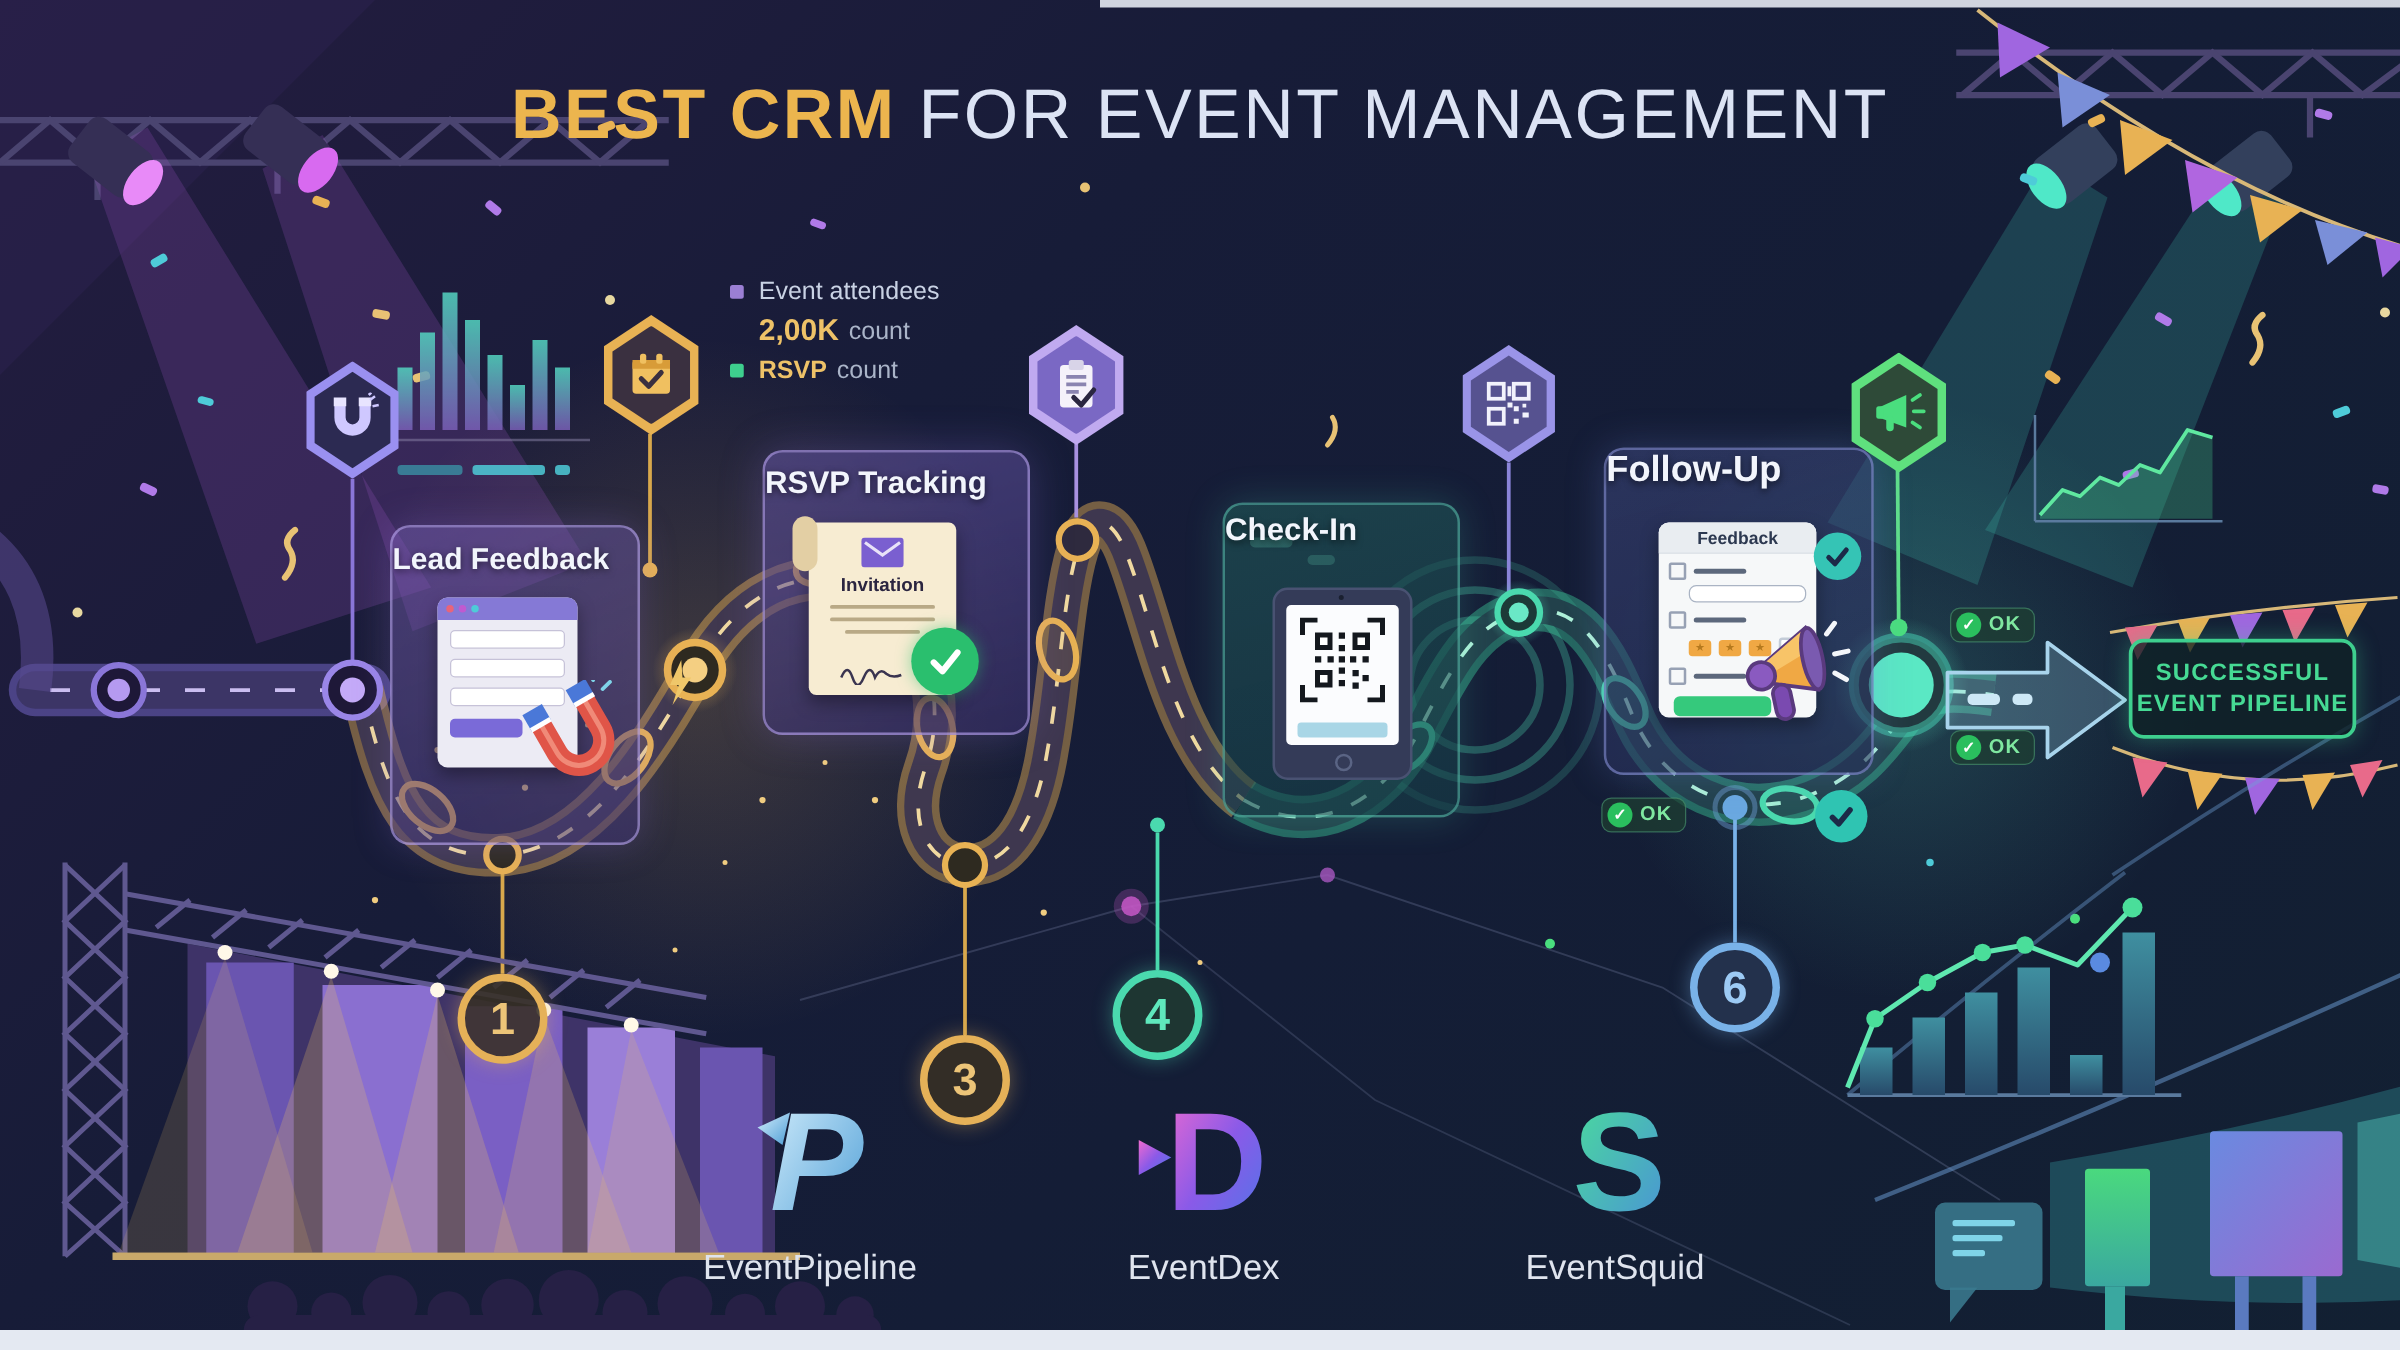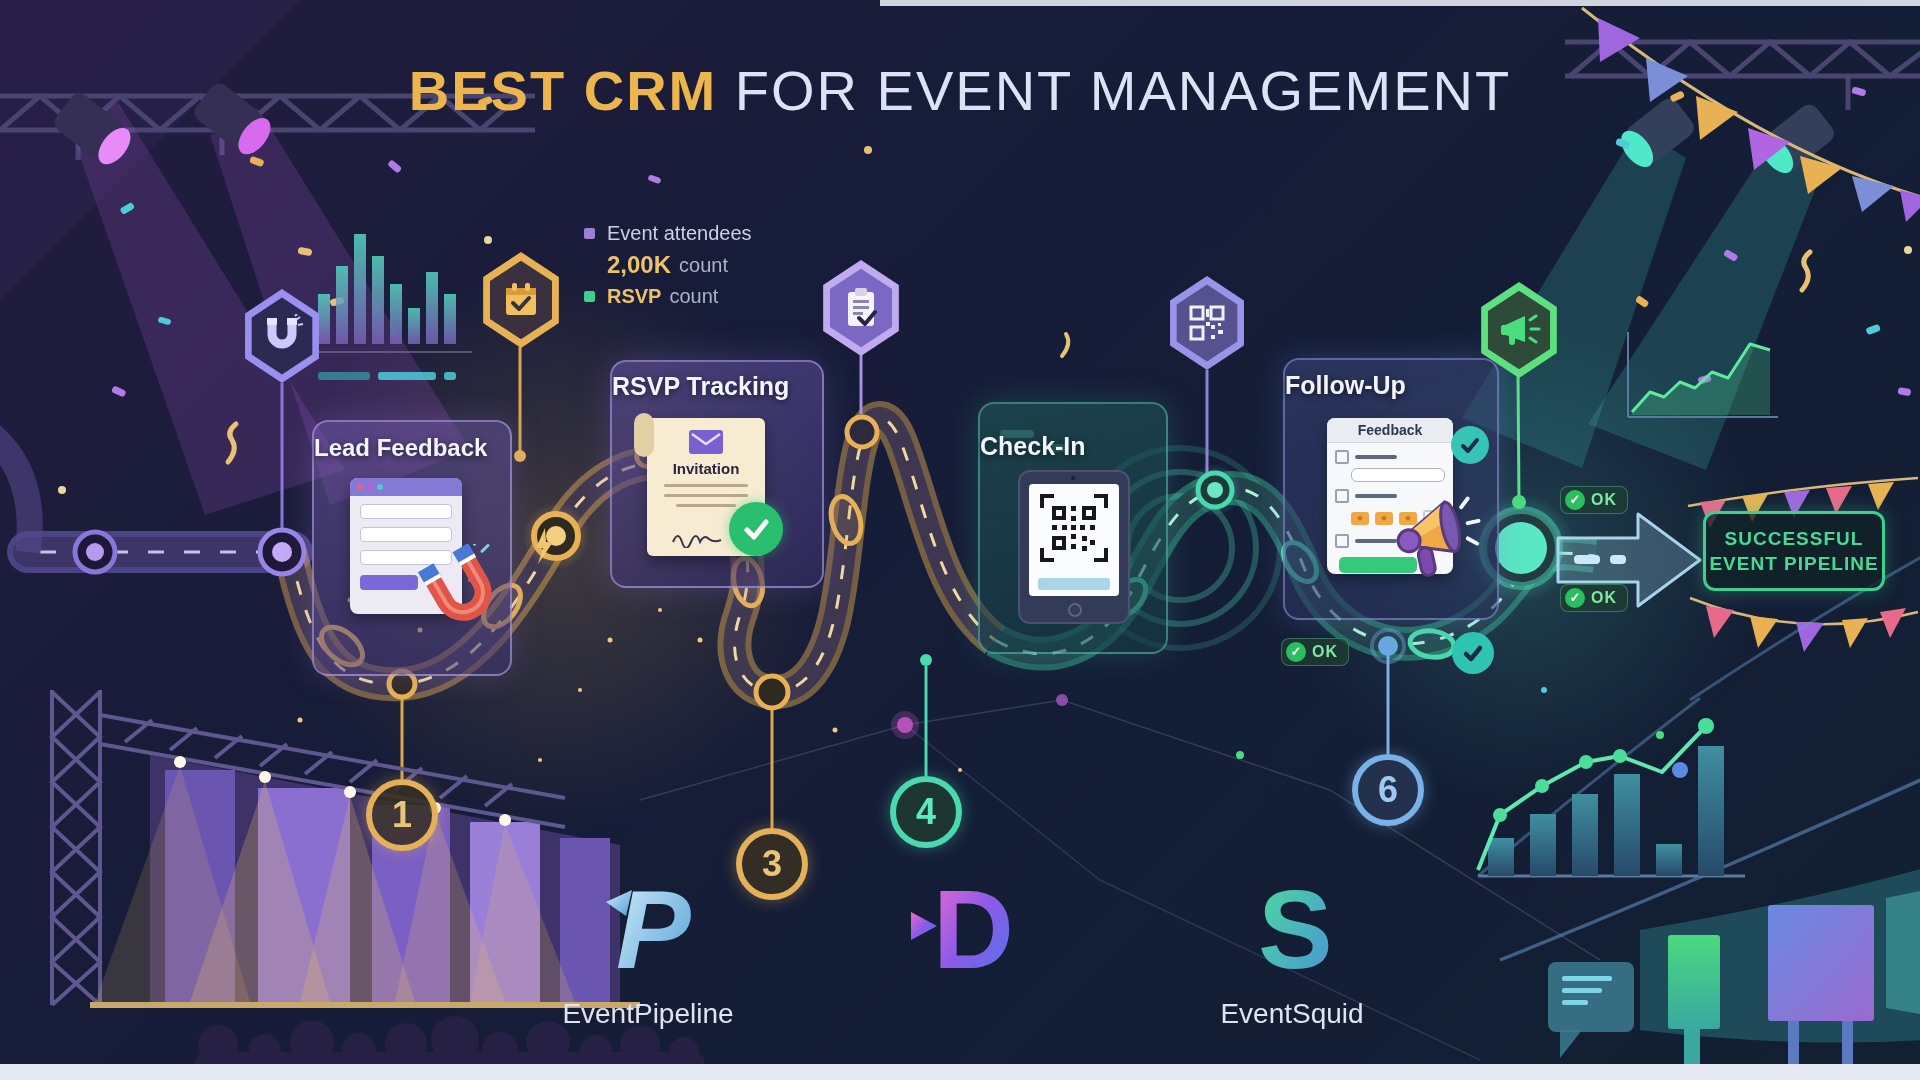--- a/index.html
+++ b/index.html
@@ -540,21 +540,21 @@
     <div class="doc-line" style="width:84px;"></div>
     <div class="doc-line" style="width:84px;"></div>
     <div class="doc-line" style="width:60px;"></div>
     <svg class="abs" style="left:24px;top:112px;" width="60" height="18" viewBox="0 0 60 18">
       <path d="M2,12 q5,-12 9,0 t9,0 t9,0 q4,-8 9,-3 q5,4 12,1" stroke="#3a3450" stroke-width="2" fill="none"></path>
     </svg>
   </div>
 </div>
 
 <div class="card c-check">
-  <div class="card-title" style="font-size:25px;margin-top:28px;">Check-In</div>
+  <div class="card-title" style="font-size:25px;margin-top:6px;">Check-In</div>
   <div class="tablet" style="left:38px;top:66px;width:108px;height:150px;">
     <div class="tab-screen"></div>
     <svg class="abs" style="left:20px;top:22px;" width="68" height="68" viewBox="0 0 68 68">
       <g stroke="#14181e" stroke-width="4" fill="none">
         <path d="M2,14 V2 H14"></path>
             <path d="M54,2 H66 V14"></path>
             <path d="M66,54 V66 H54"></path>
             <path d="M14,66 H2 V54"></path>
       </g>
       <g fill="#14181e">
@@ -578,21 +578,21 @@
             <rect x="42" y="52" width="5" height="5"></rect>
       </g>
     </svg>
     <div class="tab-bar"></div>
     <div class="abs" style="left:48px;bottom:5px;width:10px;height:10px;border:2px solid #5a6484;border-radius:50%;"></div>
     <div class="abs" style="left:51px;top:4px;width:4px;height:4px;background:#1a2030;border-radius:50%;"></div>
   </div>
 </div>
 
 <div class="card c-follow">
-  <div class="card-title" style="font-size:25px;margin-top:11px;">Follow-Up</div>
+  <div class="card-title" style="font-size:29px;margin-top:0;">Follow-Up</div>
   <div class="form" style="left:42px;top:58px;width:126px;height:156px;">
     <div class="form-head">Feedback</div>
     <div class="frow">
           <span class="cbx"></span>
           <span class="fdash"></span>
         </div>
     <div class="finput"></div>
     <div class="frow">
           <span class="cbx"></span>
           <span class="fdash"></span>
@@ -687,20 +687,21 @@
     <defs>
           <linearGradient id="gd" x1="0" y1="0" x2="1" y2="1">
             <stop offset="0" stop-color="#f06ad0"></stop>
             <stop offset=".5" stop-color="#8a5ae8"></stop>
             <stop offset="1" stop-color="#4a78e8"></stop>
           </linearGradient>
         </defs>
     <text x="30" y="100" font-family="Liberation Sans, sans-serif" font-size="112" font-weight="bold" fill="url(#gd)">D</text>
     <polygon points="8,44 34,58 8,72" fill="url(#gd)"></polygon>
   </svg>
+  <div class="brand-name">EventDex</div>
 </div>
 <div class="brand" style="left:1142px;top:868px;">
   <svg class="brand-logo" width="120" height="124" viewBox="0 0 120 124">
     <defs>
           <linearGradient id="gs" x1="0" y1="0" x2="1" y2="1">
             <stop offset="0" stop-color="#4ade9a"></stop>
             <stop offset="1" stop-color="#4a90d8"></stop>
           </linearGradient>
         </defs>
     <text x="26" y="100" font-family="Liberation Sans, sans-serif" font-size="112" font-weight="bold" fill="url(#gs)">S</text>

